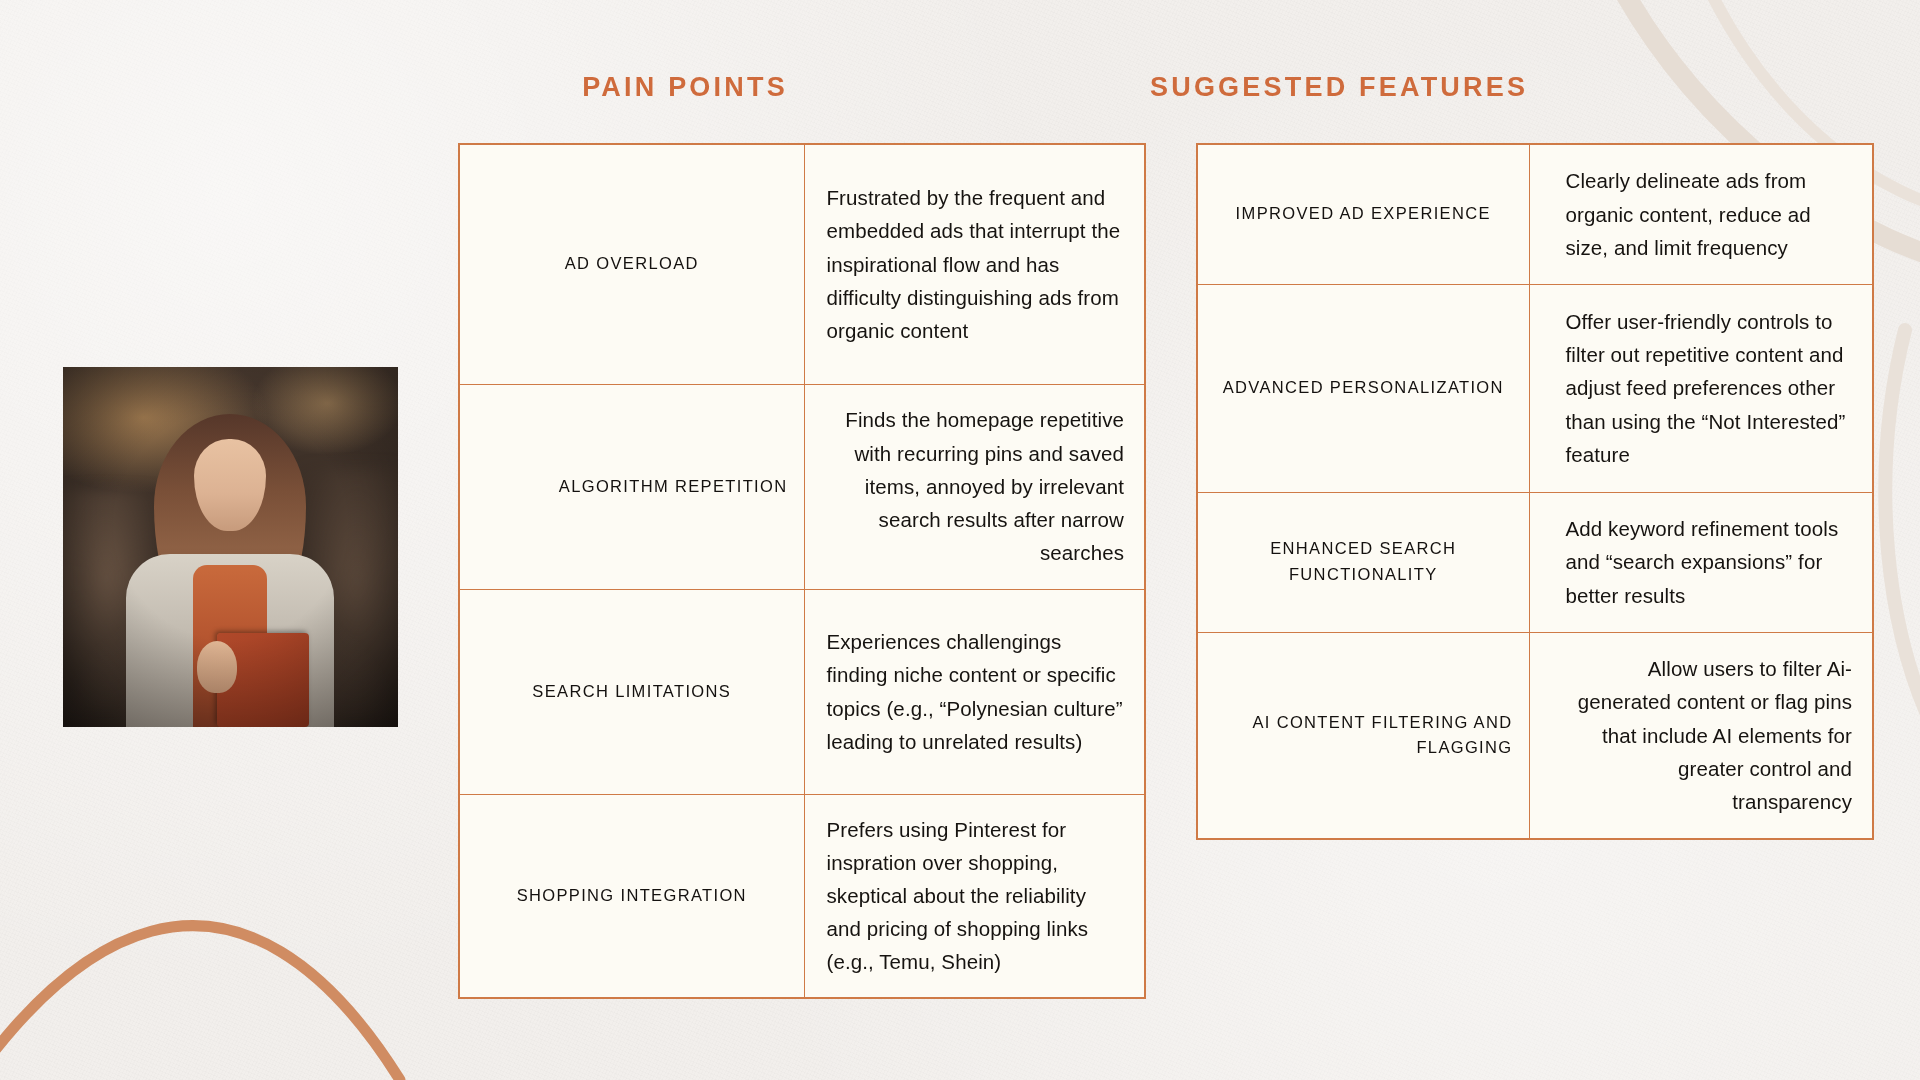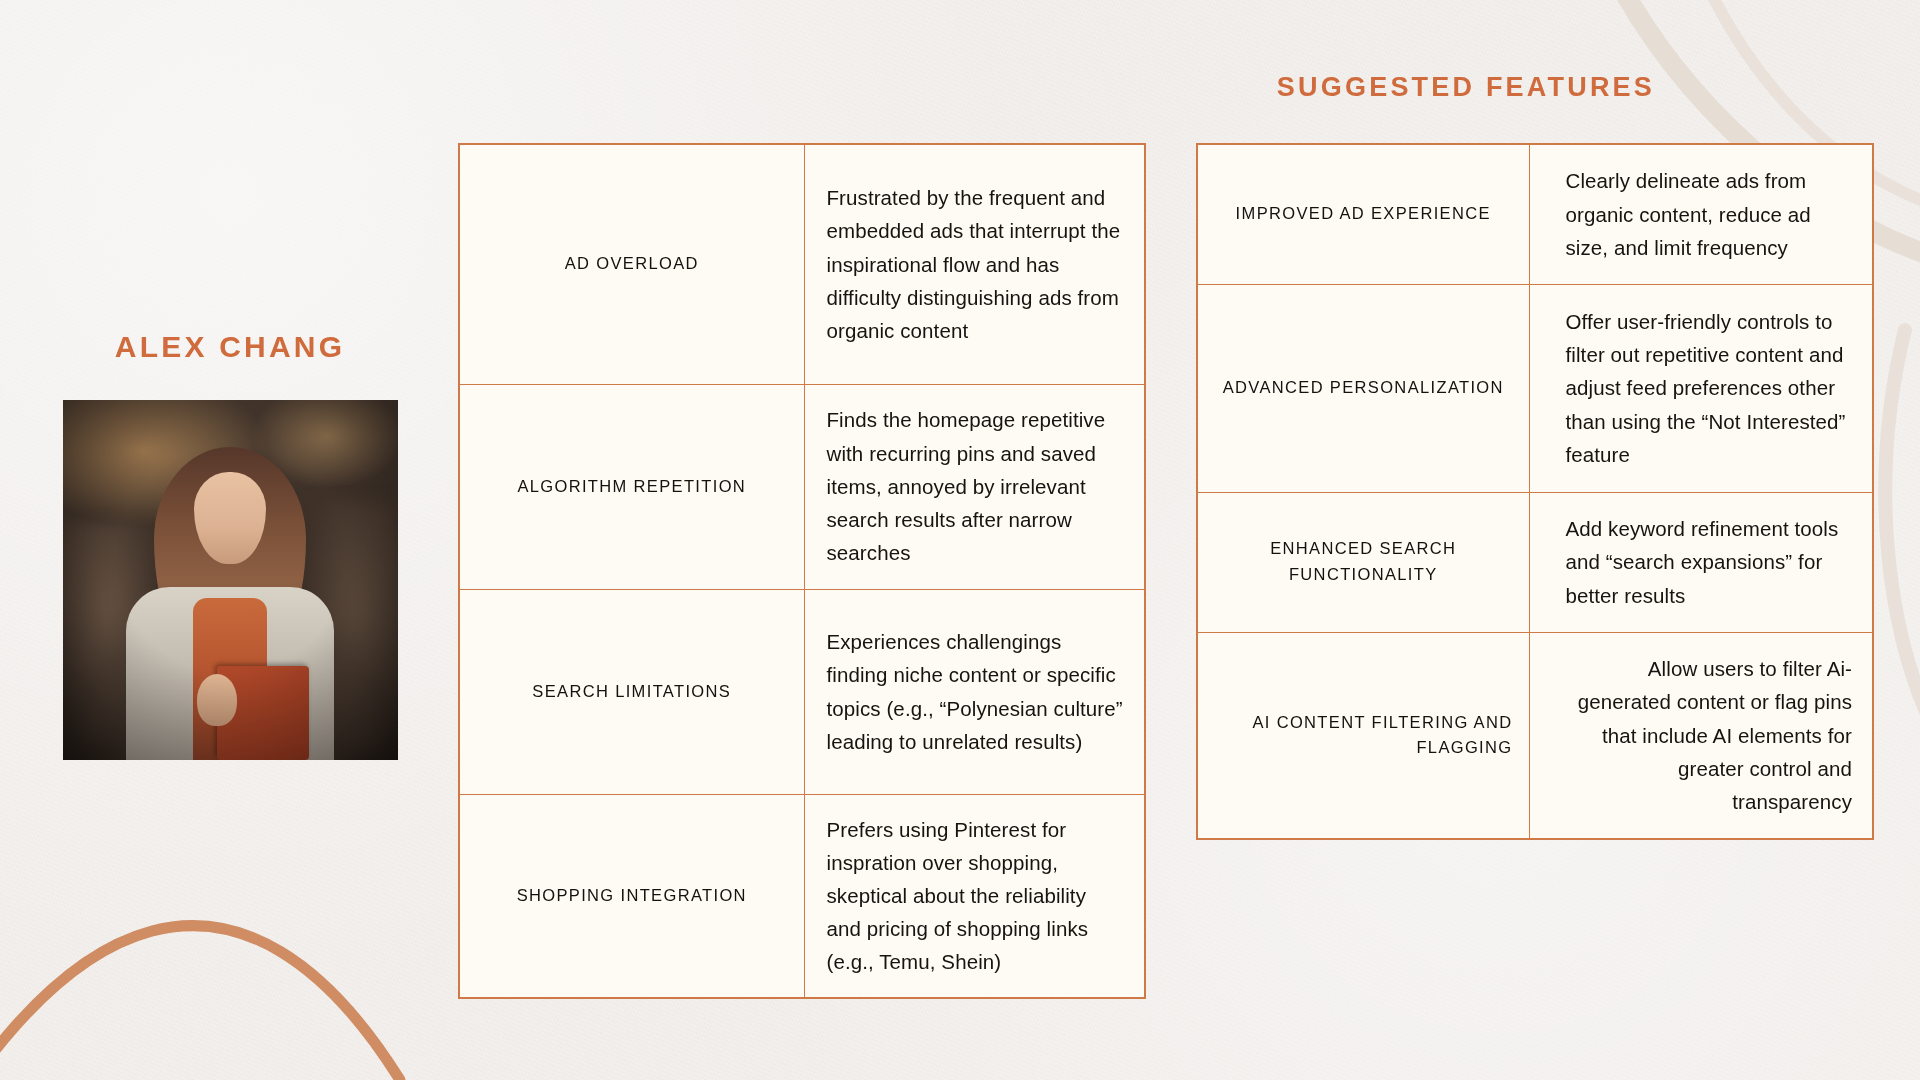--- a/index.html
+++ b/index.html
@@ -132,21 +132,21 @@
   
   .section-heading {
     position: absolute;
     font-size: 27px;
     font-weight: bold;
     letter-spacing: 3.2px;
     color: #cf6b3c;
     white-space: nowrap;
   }
   #heading-pain      { left: 455px;  top: 72px; width: 460px; text-align: center; }
-  #heading-features  { left: 1195px; top: 72px; width: 460px; text-align: right; }
+  #heading-features  { left: 1150px; top: 72px; width: 460px; text-align: left; }
 
   
   .persona-table {
     position: absolute;
     border: 2px solid #cf7a46;
     border-collapse: collapse;
     background: #fdfbf4;
     table-layout: fixed;
   }
   #table-pain     { left: 458px;  top: 143px; width: 688px; }
@@ -176,21 +176,21 @@
     padding: 18px 20px 18px 22px;
     letter-spacing: 0.1px;
   }
 
   #table-pain     .cell-label { width: 345px; }
   #table-pain     .cell-body  { width: 341px; }
   #table-features .cell-label { width: 332px; }
   #table-features .cell-body  { width: 344px; padding-left: 36px; }
 
   .pain-row-0 td { height: 240px; }
-  .pain-row-1 td { height: 205px; }
+  .pain-row-1 td { height: 205px; text-align: right; }
   .pain-row-2 td { height: 205px; }
   .pain-row-3 td { height: 203px; }
 
   .feat-row-0 td { height: 140px; }
   .feat-row-1 td { height: 208px; }
   .feat-row-2 td { height: 140px; }
   .feat-row-3 td { height: 207px; text-align: right; }
 </style>
 </head>
 <body>
@@ -198,36 +198,36 @@
 <div id="canvas">
 
   <svg id="deco-svg" viewBox="0 0 1920 1080" preserveAspectRatio="none">
     <path d="M -120 1240 C 60 870, 250 840, 400 1080" fill="none" stroke="#d08c62" stroke-width="11" stroke-linecap="round"></path>
     <path d="M 1612 -30 C 1700 140, 1860 250, 1990 270" fill="none" stroke="#e6ddd4" stroke-width="20" stroke-linecap="round"></path>
     <path d="M 1700 -30 C 1768 120, 1880 200, 1975 215" fill="none" stroke="#eae2da" stroke-width="12" stroke-linecap="round"></path>
     <path d="M 1905 330 C 1870 470, 1880 640, 1950 760" fill="none" stroke="#e9e1d9" stroke-width="14" stroke-linecap="round"></path>
   </svg>
 
   <div class="persona">
-    <div class="persona-name">ALEX CHANG</div>
 
     <div class="photo-frame">
       <div class="photo-bg"></div>
       <div class="photo-blur-left"></div>
       <div class="photo-blur-right"></div>
       <div class="person-hair"></div>
       <div class="person-body"></div>
       <div class="person-shirt"></div>
       <div class="person-face"></div>
       <div class="person-book"></div>
       <div class="person-hand"></div>
       <div class="photo-vignette"></div>
     </div>
   </div>
 
+  <div class="section-heading" id="heading-pain">PAIN POINTS</div>
 
   <table class="persona-table" id="table-pain">
     <tbody>
       <tr class="pain-row-0">
         <td class="cell-label">AD OVERLOAD</td>
         <td class="cell-body">Frustrated by the frequent and embedded ads that interrupt the inspirational flow and has difficulty distinguishing ads from organic content</td>
       </tr>
       <tr class="pain-row-1">
         <td class="cell-label">ALGORITHM REPETITION</td>
         <td class="cell-body">Finds the homepage repetitive with recurring pins and saved items, annoyed by irrelevant search results after narrow searches</td>

